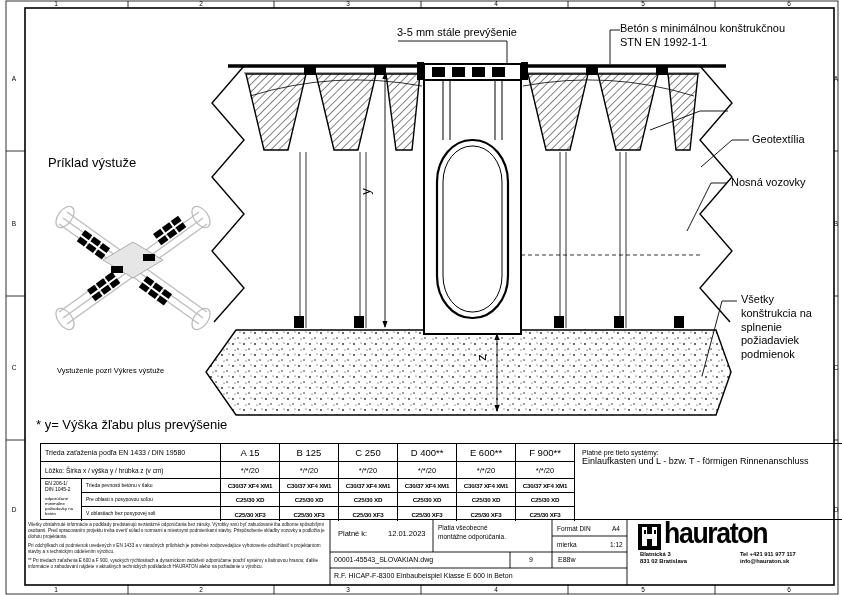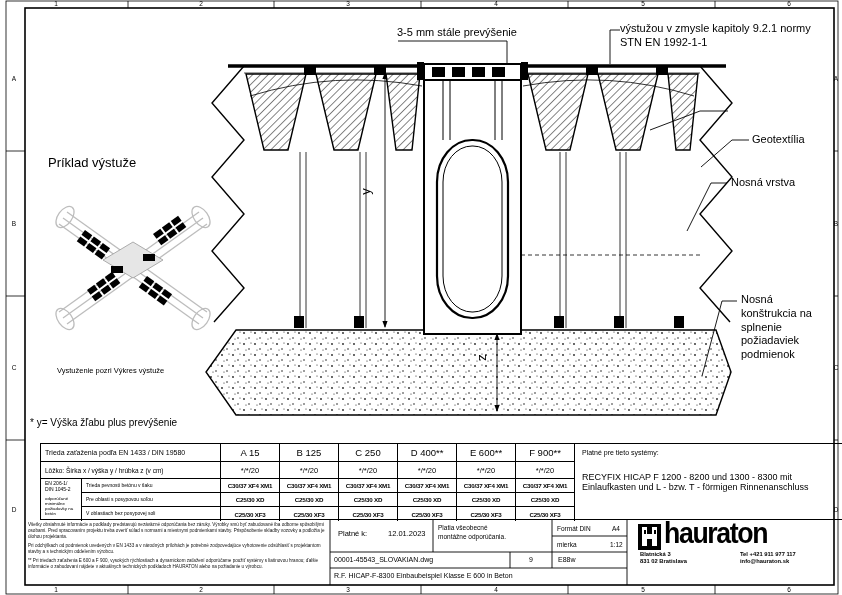--- a/index.html
+++ b/index.html
@@ -243,37 +243,37 @@
   <div class="abs idx" style="left:7px;top:506px">D</div>
   <div class="abs idx" style="left:829px;top:75px">A</div>
   <div class="abs idx" style="left:829px;top:220px">B</div>
   <div class="abs idx" style="left:829px;top:364px">C</div>
   <div class="abs idx" style="left:829px;top:506px">D</div>
 
 
   <div class="abs nw ann" style="left:397px;top:26px">3-5 mm stále prevýšenie</div>
 
   <div class="abs nw ann" style="left:620px;top:22px">
-    <div>výstužou v zmysle kapitoly 9.2.1 normy</div>
+    <div>Betón s minimálnou konštrukčnou</div>
     <div>STN EN 1992-1-1</div>
   </div>
 
   <div class="abs nw ann" style="left:752px;top:133px">Geotextília</div>
-  <div class="abs nw ann" style="left:731px;top:176px">Nosná vrstva</div>
+  <div class="abs nw ann" style="left:731px;top:176px">Nosná vozovky</div>
   <div class="abs nw ann" style="left:741px;top:293px">
-    <div>Nosná</div>
+    <div>Všetky</div>
     <div>konštrukcia na</div>
     <div>splnenie</div>
     <div>požiadaviek</div>
     <div>podmienok</div>
   </div>
 
   <div class="abs nw" style="left:48px;top:155px;font-size:13px">Príklad výstuže</div>
   <div class="abs nw" style="left:57px;top:366px;font-size:7.5px">Vystuženie pozri Výkres výstuže</div>
-  <div class="abs nw" style="left:30px;top:417px;font-size:10px">* y= Výška žľabu plus prevýšenie</div>
+  <div class="abs nw" style="left:36px;top:417px;font-size:13px">* y= Výška žľabu plus prevýšenie</div>
 
   <div class="abs dim" style="left:362px;top:184px">y</div>
   <div class="abs dim" style="left:478px;top:350px">z</div>
 
   <div id="ltable">
     <div class="c l tb" style="left:0;top:0;width:180px;height:18px">Trieda zaťaženia podľa EN 1433 / DIN 19580</div>
     <div class="c hdr" style="left:180px;top:0;width:59px;height:18px">A 15</div>
     <div class="c hdr" style="left:239px;top:0;width:59px;height:18px">B 125</div>
     <div class="c hdr" style="left:298px;top:0;width:59px;height:18px">C 250</div>
     <div class="c hdr" style="left:357px;top:0;width:59px;height:18px">D 400**</div>
@@ -313,21 +313,20 @@
     <div class="c l nb sml" style="left:41px;top:63px;width:139px;height:14px">V oblastiach bez posypovej soli</div>
     <div class="c val nb" style="left:180px;top:63px;width:59px;height:14px">C25/30 XF3</div>
     <div class="c val nb" style="left:239px;top:63px;width:59px;height:14px">C25/30 XF3</div>
     <div class="c val nb" style="left:298px;top:63px;width:59px;height:14px">C25/30 XF3</div>
     <div class="c val nb" style="left:357px;top:63px;width:59px;height:14px">C25/30 XF3</div>
     <div class="c val nb" style="left:416px;top:63px;width:59px;height:14px">C25/30 XF3</div>
     <div class="c val nb" style="left:475px;top:63px;width:59px;height:14px">C25/30 XF3</div>
 
     <div class="c l nb nr" style="left:534px;top:0;width:275px;height:77px;flex-direction:column;align-items:flex-start;justify-content:flex-start;padding:5px 0 0 7px">
       <div style="font-size:7px">Platné pre tieto systémy:</div>
-      <div style="font-size:9px;margin-top:16px">RECYFIX HICAP F 1200 - 8200 und 1300 - 8300 mit</div>
       <div style="font-size:9px">Einlaufkasten und L - bzw. T - förmigen Rinnenanschluss</div>
     </div>
   </div>
 
   <div class="abs disc" style="left:28px;top:522px;width:299px">
     <p>Všetky obsiahnuté informácie a podklady predstavujú nezáväzné odporúčania bez záruky. Výrobky smú byť zabudované iba odborne spôsobilými osobami. Pred spracovaním projektu treba overiť súlad s normami a miestnymi podmienkami stavby. Prispôsobenie skladby vozovky a podložia je úlohou projektanta.</p>
     <p>Pri odchýlkach od podmienok uvedených v EN 1433 a v národných prílohách je potrebné zodpovedajúce vyhotovenie odsúhlasiť s projektantom stavby a s technickým oddelením výrobcu.</p>
     <p>** Pri triedach zaťaženia E 600 a F 900, vysokých rýchlostiach a dynamickom zaťažení odporúčame použiť systémy s liatinovou hranou; ďalšie informácie o zabudovaní nájdete v aktuálnych technických podkladoch HAURATON alebo na požiadanie u výrobcu.</p>
   </div>
 

